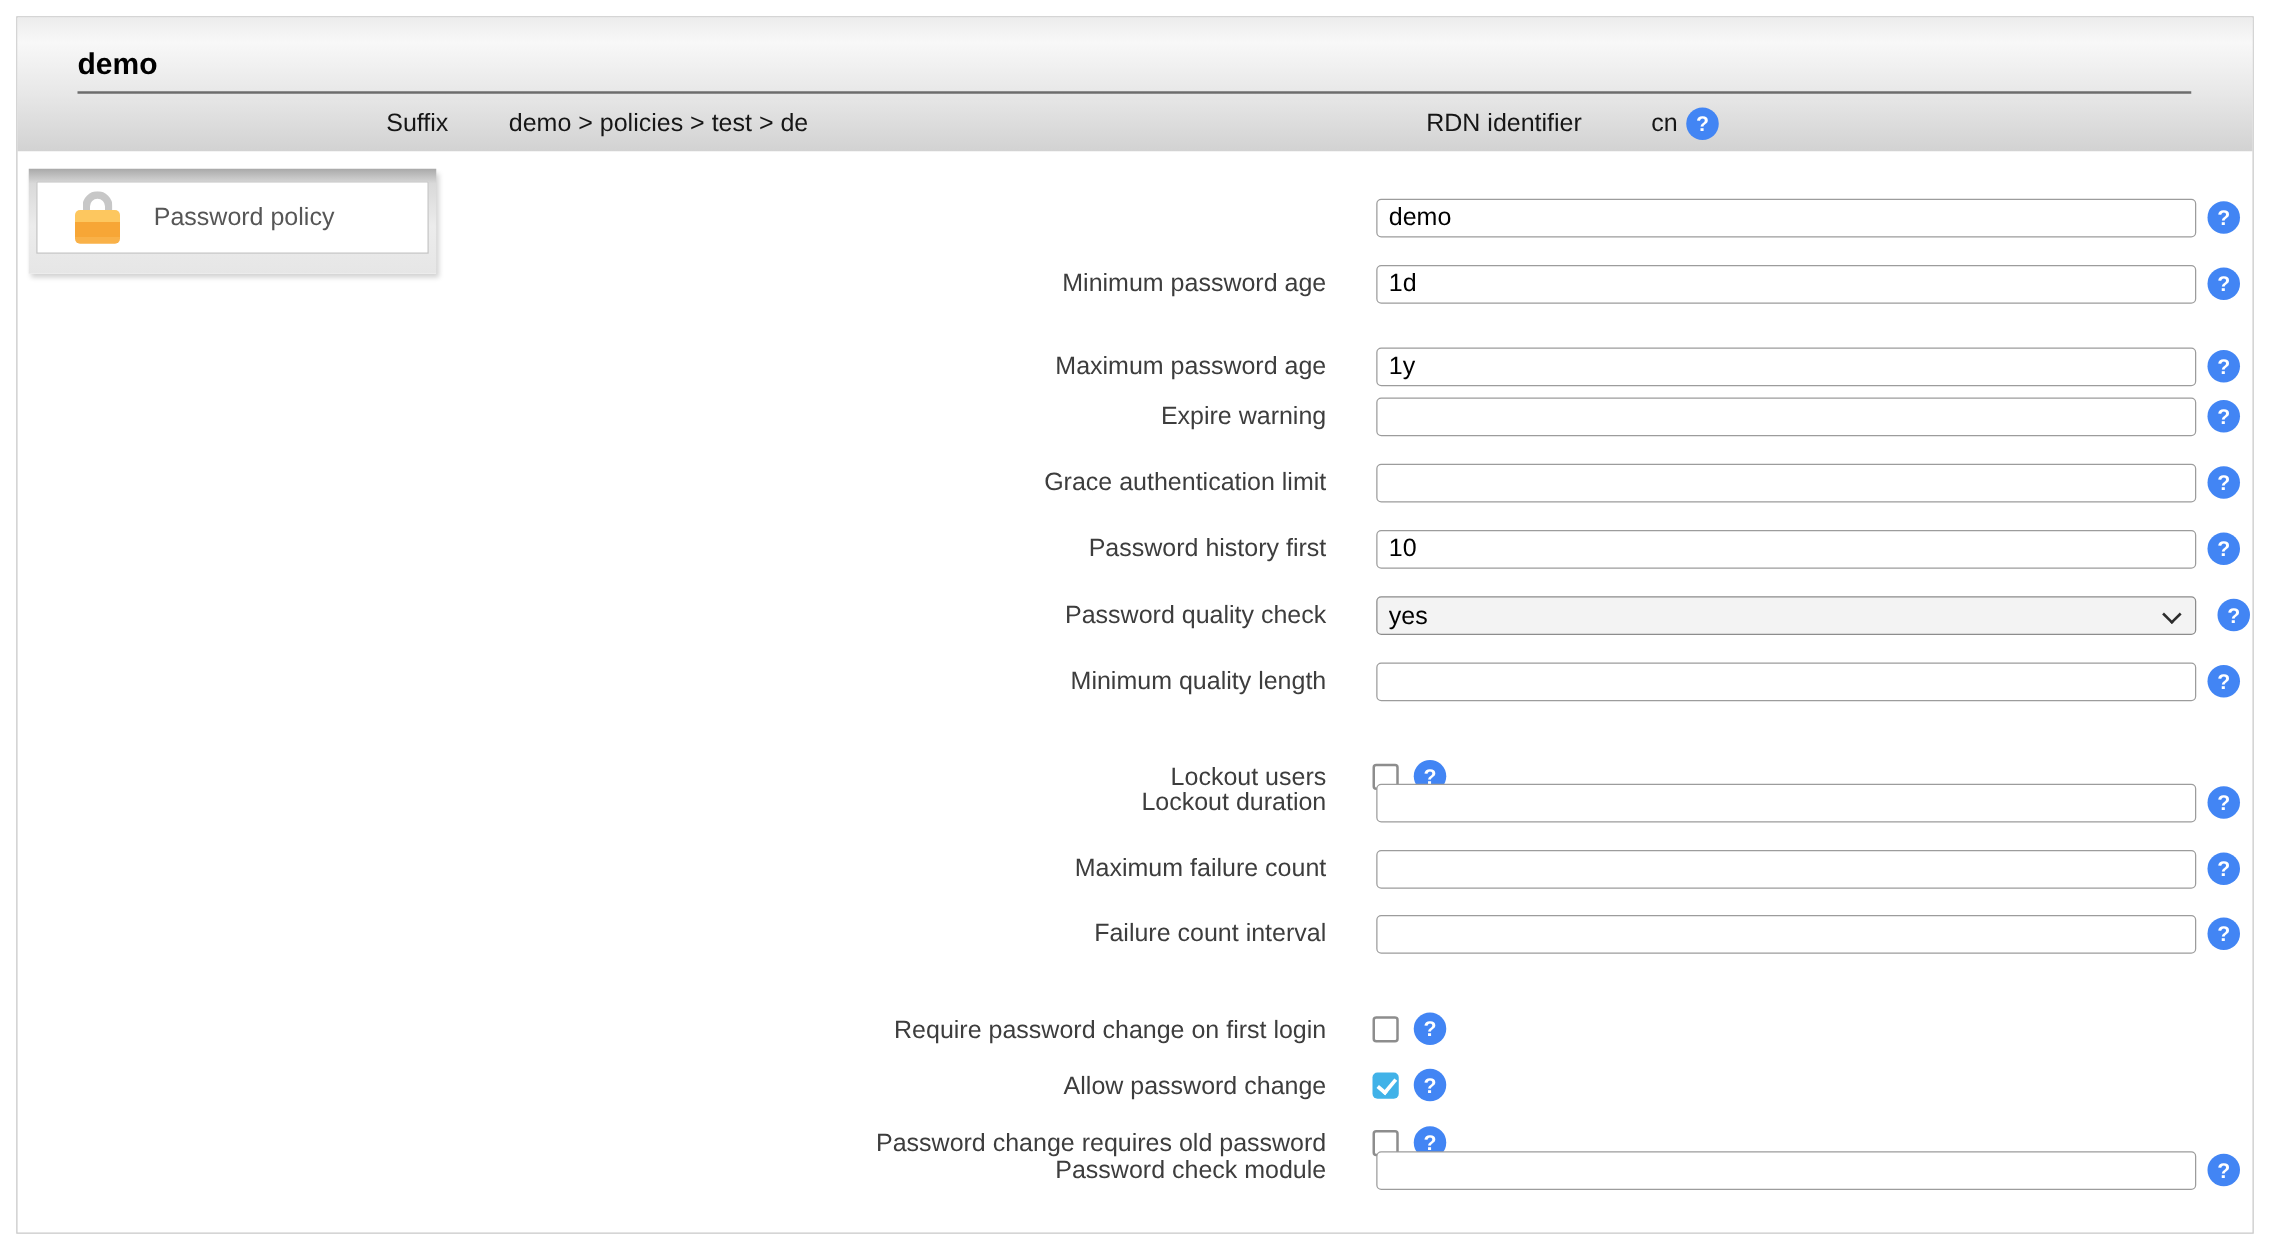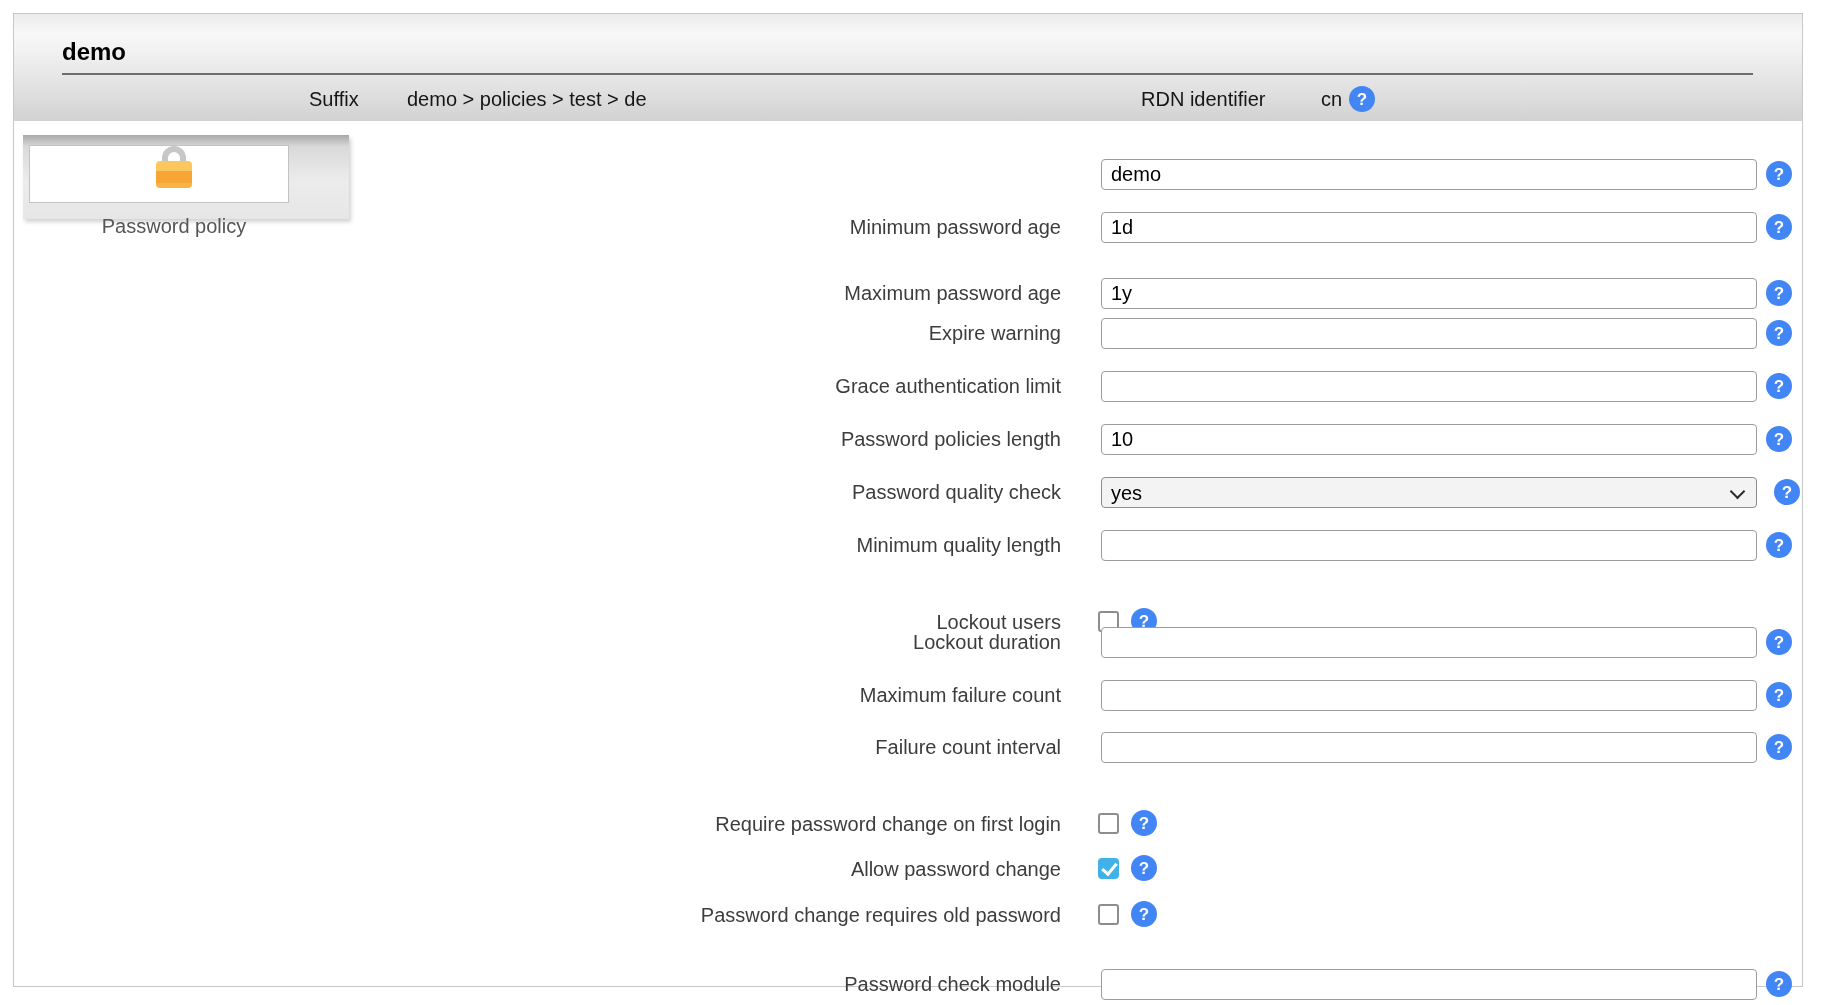--- a/index.html
+++ b/index.html
@@ -23,23 +23,23 @@
   
   .help { position:absolute; width:26px; height:26px; border-radius:50%;
           background:#4285f4; color:#fff; font-size:17px; font-weight:bold;
           display:flex; align-items:center; justify-content:center; cursor:pointer;
           line-height:1; }
 
   
   .tab-wrap { position:absolute; left:9px; top:121px; width:326px; height:84px;
               background:linear-gradient(to bottom,#a9a9a9 0%,#d9d9d9 14%,#ececec 55%,#e6e6e6 100%);
               box-shadow:2px 3px 4px rgba(0,0,0,0.18); cursor:pointer; }
-  .tab-inner { position:absolute; left:6px; top:10px; width:260px; height:58px;
+  .tab-inner { position:absolute; left:6px; top:10px; width:314px; height:58px;
                background:#ffffff; border:1px solid #c2c2c2;
-               display:flex; align-items:center; gap:27px; padding-left:30px;flex-direction:column; }
+               display:flex; align-items:center; gap:27px; padding-left:30px; }
   .tab-label { font-size:20px; color:#565656; }
 
   .lock { position:relative; width:36px; height:42px; flex:0 0 auto; }
   .lock-shackle { position:absolute; left:50%; transform:translateX(-50%); top:0;
                   width:24px; height:24px; border:6px solid #c7c7c7; border-bottom:none;
                   border-radius:12px 12px 0 0; }
   .lock-body { position:absolute; left:0; bottom:0; width:36px; height:27px; border-radius:4px;
                background:linear-gradient(to bottom,#fdc75f 0%,#fdc75f 36%,#f7a636 36%,#f7a636 80%,#f9b148 80%); }
 
   
@@ -122,21 +122,21 @@
     <span class="help">?</span>
   </div>
 
   <div class="row" style="top:357px;">
     <div class="lbl">Grace authentication limit</div>
     <input class="txt" type="text" value="" style="">
     <span class="help">?</span>
   </div>
 
   <div class="row" style="top:410px;">
-    <div class="lbl">Password policies length</div>
+    <div class="lbl">Password history first</div>
     <input class="txt" type="text" value="10" style="">
     <span class="help">?</span>
   </div>
 
   <div class="row selrow" style="top:463px;">
     <div class="lbl">Password quality check</div>
     <select class="sel">
       <option>yes</option>
     </select>
     <span class="sel-chevron"></span>
@@ -184,19 +184,19 @@
     <input class="cb" type="checkbox" checked="checked" style="">
     <span class="help">?</span>
   </div>
 
   <div class="row cbrow" style="top:862px;">
     <div class="lbl">Password change requires old password</div>
     <input class="cb" type="checkbox" style="">
     <span class="help">?</span>
   </div>
 
-  <div class="row" style="top:907px;margin-top:48px;">
+  <div class="row" style="top:907px;">
     <div class="lbl">Password check module</div>
     <input class="txt" type="text" value="" style="">
     <span class="help">?</span>
   </div>
 
 </div>
 
 </body></html>

